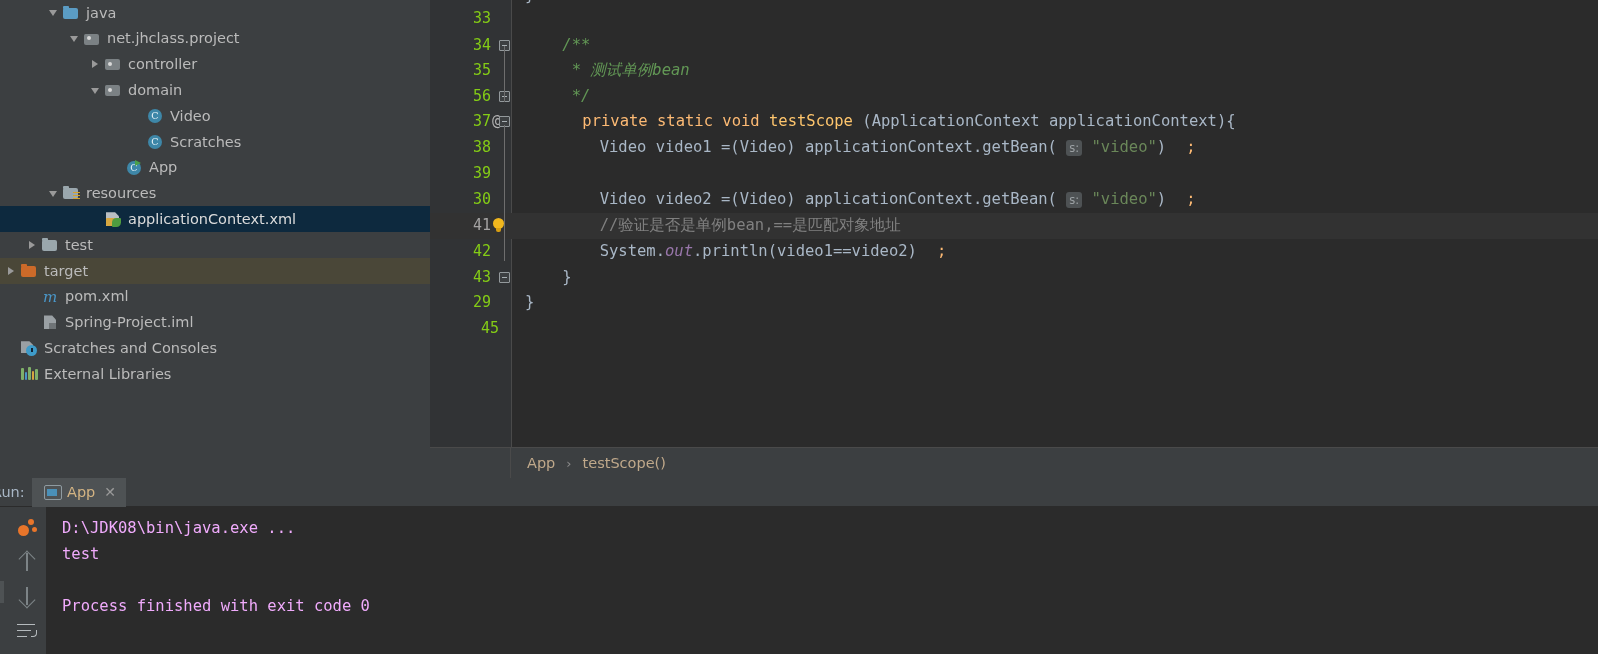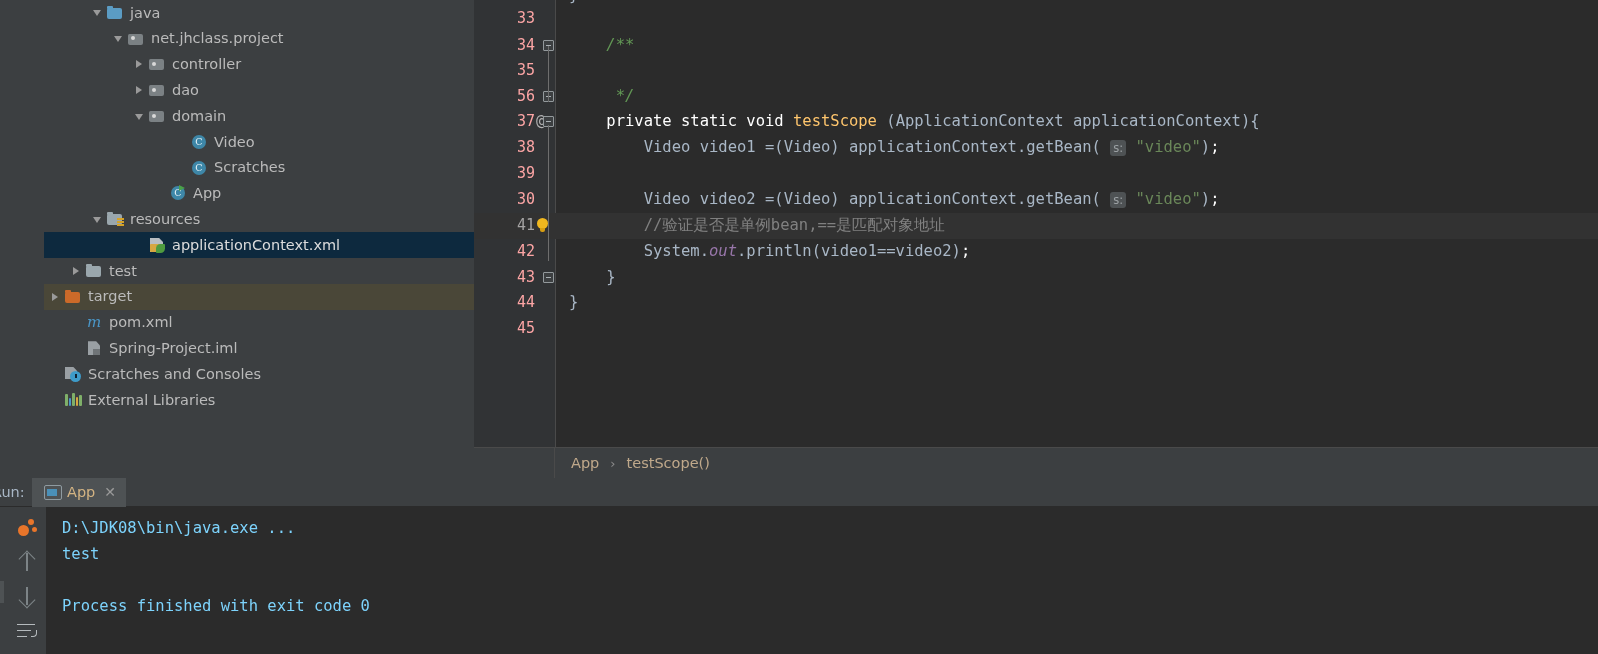--- a/index.html
+++ b/index.html
@@ -13,21 +13,20 @@
 
   
   .top-area { position: absolute; left: 0; top: 0; width: 1598px; height: 478px; display: flex; }
 
   
   .tree-pane {
     width: 430px; height: 478px;
     background: #3c3f41;
     position: relative;
     overflow: hidden;
-    margin-left: 44px;
   }
   .tree-row {
     height: 25.8px;
     display: flex; align-items: center;
     font-size: 14.5px;
     color: #bbbbbb;
     white-space: nowrap;
     padding-right: 4px;
   }
   .tree-row.selected { background: #0d293e; color: #dcdcdc; }
@@ -105,28 +104,28 @@
   .line {
     position: absolute; left: 0; right: 0; height: 25.85px;
     font-family: "DejaVu Sans Mono", "Liberation Mono", monospace;
     font-size: 15.5px;
     color: #a9b7c6;
     white-space: pre;
   }
   .line.current { background: #323232; }
   .lnum {
     position: absolute; left: 0; width: 61px; text-align: right;
-    color: #fca5a5; font-size: 15px;
+    color: #84cc16; font-size: 15px;
     font-family: "DejaVu Sans Mono","Liberation Mono", monospace;
     line-height: 25.85px;
   }
   .line.current .lnum { color: #a4a3a3; }
   .ltext { position: absolute; left: 95px; line-height: 25.85px; }
 
-  .kw   { color: #ffffff; }
+  .kw   { color: #fdba74; margin-left: 20px; }
   .mth  { color: #ffc66d; }
   .str  { color: #6a8759; }
   .cmt  { color: #808080; }
   .doc  { color: #629755; font-style: italic; }
   .fld  { color: #9876aa; font-style: italic; }
   .hint { background:#4e5254; color:#9ba0a3; font-size:11.5px; border-radius:3px; padding:1px 3px; font-family:"DejaVu Sans","Liberation Sans",sans-serif; }
 
   
   .annot { position: absolute; left: 62px; color:#b4b4b4; font-size:15px; line-height:25.85px; font-family:"DejaVu Sans Mono",monospace;}
   .foldline { position:absolute; left: 74px; width:1px; background:#6e6e6e; }
@@ -179,21 +178,21 @@
   .wrapic i { position:absolute; left:2px; height:1.8px; background:#b5babd; }
   .wrapic i:nth-child(1){ top:4px; width:18px; }
   .wrapic i:nth-child(2){ top:10px; width:14px; }
   .wrapic i:nth-child(3){ top:16px; width:10px; }
   .wrapic .hook { position:absolute; left:16px; top:10px; width:6px; height:7px; border:1.8px solid #b5babd; border-left:none; border-top:none; border-radius:0 0 4px 0; }
 
   .console {
     position:absolute; left:46px; top:29px; right:0; bottom:0;
     background:#2b2b2b; padding: 8px 0 0 16px;
     font-family:"DejaVu Sans Mono","Liberation Mono",monospace;
-    font-size:15.5px; color:#7dd3fc;
+    font-size:15.5px; color:#f0abfc;
   }
   .cline { height:26px; line-height:26px; white-space:pre; }
   .console-left-strip { position:absolute; left:0; top:29px; width:9px; bottom:0; background:#3c3f41; }
   .console-left-strip::after{ content:""; position:absolute; left:0; top:74px; width:4px; height:22px; background:#4e5254; }
 </style>
 </head>
 <body>
 
 <div id="app">
 
@@ -210,26 +209,20 @@
           <span style="flex: 0 0 68px;"></span>
           <span class="twisty expanded"></span>
           <span class="ic"><span class="fold-pkg"></span></span>
           <span class="label">net.jhclass.project</span>
         </div>
         <div class="tree-row">
           <span style="flex: 0 0 89px;"></span>
           <span class="twisty collapsed"></span>
           <span class="ic"><span class="fold-pkg"></span></span>
           <span class="label">controller</span>
-        </div>
-        <div class="tree-row">
-          <span style="flex: 0 0 89px;"></span>
-          <span class="twisty collapsed"></span>
-          <span class="ic"><span class="fold-pkg"></span></span>
-          <span class="label">dao</span>
         </div>
         <div class="tree-row">
           <span style="flex: 0 0 89px;"></span>
           <span class="twisty expanded"></span>
           <span class="ic"><span class="fold-pkg"></span></span>
           <span class="label">domain</span>
         </div>
         <div class="tree-row">
           <span style="flex: 0 0 131px;"></span>
           <span class="twisty "></span>
@@ -318,31 +311,31 @@
         </div>
       </div>
 
     <div class="editor-pane">
       <div class="gutter"></div>
       <div class="gutter-sep"></div>
       <div class="code-area" id="code">
           <div class="topfrag">}</div>
           <div class="line" style="top: 6px;"><span class="lnum">33</span><span class="ltext"></span></div>
           <div class="line" style="top: 33px;"><span class="lnum">34</span><span class="foldbox" style="top: 7px;"></span><span class="ltext"><span>    </span><span class="doc">/**</span></span></div>
-          <div class="line" style="top: 57.7px;"><span class="lnum">35</span></div>
+          <div class="line" style="top: 57.7px;"><span class="lnum">35</span><span class="ltext"><span>     </span><span class="doc">* 测试单例bean</span></span></div>
           <div class="line" style="top: 83.55px;"><span class="lnum">56</span><span class="foldbox" style="top: 7px;"></span><span class="ltext"><span>     </span><span class="doc">*/</span></span></div>
           <div class="line" style="top: 109.4px;"><span class="lnum">37</span><span class="annot">@</span><span class="foldbox" style="top: 7px;"></span><span class="ltext"><span>    </span><span class="kw">private static void </span><span class="mth">testScope </span><span>(ApplicationContext applicationContext){</span></span></div>
           <div class="line" style="top: 135.25px;"><span class="lnum">38</span><span class="ltext"><span>        Video video1 =(Video) applicationContext.getBean( </span><span class="hint">s:</span><span> </span><span class="str">"video"</span><span>)</span><span class="kw">;</span></span></div>
           <div class="line" style="top: 161.1px;"><span class="lnum">39</span><span class="ltext"></span></div>
           <div class="line" style="top: 186.95px;"><span class="lnum">30</span><span class="ltext"><span>        Video video2 =(Video) applicationContext.getBean( </span><span class="hint">s:</span><span> </span><span class="str">"video"</span><span>)</span><span class="kw">;</span></span></div>
           <div class="line current" style="top: 212.8px;"><span class="lnum">41</span><span class="bulb" style="top: 5px;"><span class="glass"></span><span class="base"></span></span><span class="ltext"><span class="cmt">        //验证是否是单例bean,==是匹配对象地址</span></span></div>
           <div class="line" style="top: 238.65px;"><span class="lnum">42</span><span class="ltext"><span>        System.</span><span class="fld">out</span><span>.println(video1==video2)</span><span class="kw">;</span></span></div>
           <div class="line" style="top: 264.5px;"><span class="lnum">43</span><span class="foldbox" style="top: 7px;"></span><span class="ltext"><span>    }</span></span></div>
-          <div class="line" style="top: 290.35px;"><span class="lnum">44</span><span class="ltext"><span>}</span></span></div>
-          <div class="line" style="top: 316.2px;"><span class="lnum">45</span><span class="ltext"></span></div>
+          <div class="line" style="top: 290.35px;"><span class="lnum">29</span><span class="ltext"><span>}</span></span></div>
+          <div class="line" style="top: 316.2px; margin-left: 8px;"><span class="lnum">45</span><span class="ltext"></span></div>
           <div class="foldline" style="top: 45.85px; height: 55.7px;"></div>
           <div class="foldline" style="top: 125.4px; height: 135.25px;"></div>
         </div>
 
       <div class="breadcrumb">
         <div class="bc-gutter"></div>
         <span class="bc-item first">App</span>
         <span class="bc-sep">›</span>
         <span class="bc-item">testScope()</span>
       </div>

